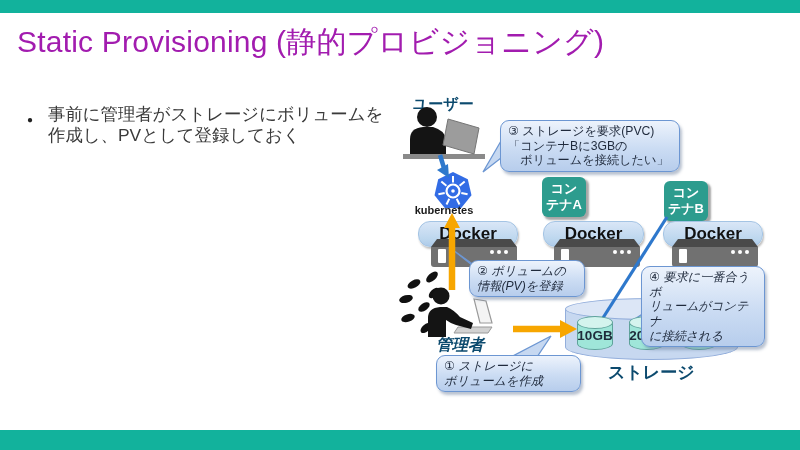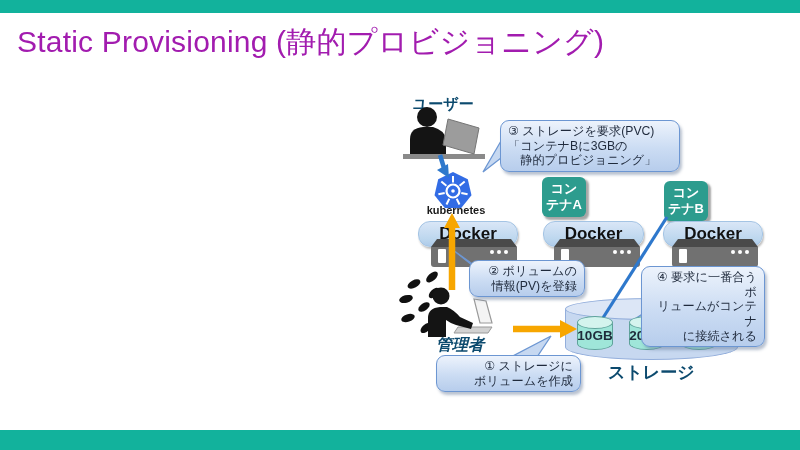--- a/index.html
+++ b/index.html
@@ -39,21 +39,21 @@
   .bullets li::before{
     content:"●";position:absolute;left:1px;top:5px;font-size:10px;color:#222;
   }
   .bullets li span{display:inline-block;max-width:336px;}
   
   .abs{position:absolute;}
   .lbl{font-weight:bold;color:#0c4a6e;}
   .user-label{left:413px;top:95px;font-size:15px;}
   .admin-label{left:436px;top:335px;font-size:16px;font-style:italic;}
   .storage-label{left:608px;top:361px;font-size:17px;}
-  .k8s-label{left:423px;top:204px;width:66px;text-align:center;font-size:11px;font-weight:bold;color:#1a1a1a;}
+  .k8s-label{left:411px;top:204px;width:66px;text-align:center;font-size:11px;font-weight:bold;color:#1a1a1a;}
   
   .docker-bar{
     position:absolute;top:221px;height:26px;border:1px solid #A4C4E4;border-radius:12px;
     background:linear-gradient(180deg,#D9E6F7 0%,var(--docker_bar) 70%,#AECBE9 100%);
     box-shadow:1px 2px 2px rgba(0,0,0,.25);
     display:flex;align-items:center;justify-content:center;
     font-size:17px;font-weight:bold;color:#111;
   }
   .docker-1{left:418px;width:100px;}
   .docker-2{left:543px;width:101px;}
@@ -96,21 +96,21 @@
   .vol-label{position:absolute;left:0;right:0;top:12px;text-align:center;font-size:13.5px;font-weight:600;color:#1E2B3A;}
   
   .callout{
     position:absolute;z-index:10;
     background:linear-gradient(180deg,#EDF3FC 0%,#CBDCF3 55%,#B7CDEC 100%);
     border:1.6px solid var(--callout_border);border-radius:9px;
     box-shadow:2px 3px 3px rgba(100,120,150,.45);
     color:#1F2A3C;font-size:12.2px;line-height:1.2;font-weight:500;
     padding:3px 7px;white-space:pre-line;
   }
-  .callout.center{text-align:right;}
+  .callout.center{text-align:left;font-style:italic;}
   .callout-3{left:500px;top:120px;width:180px;}
   .callout-2{left:469px;top:260px;width:116px;}
   .callout-4{left:641px;top:266px;width:124px;}
   .callout-1{left:436px;top:355px;width:145px;}
   
   .overlay{position:absolute;left:0;top:0;z-index:5;pointer-events:none;}
   .icon-svg{position:absolute;}
   .user-icon{left:403px;top:106px;}
   .k8s-icon{left:433px;top:170px;}
   .admin-icon{left:420px;top:287px;}
@@ -122,20 +122,21 @@
 </style>
 </head>
 <body>
 
 <div class="bar bar-top"></div>
 <div class="bar bar-bottom"></div>
 
 <h1 class="slide-title">Static Provisioning (静的プロビジョニング)</h1>
 
 <ul class="bullets">
+  <li><span>事前に管理者がストレージにボリュームを作成し、PVとして登録しておく</span></li>
 </ul>
 
 <div class="abs lbl user-label">ユーザー</div>
 
 <svg class="icon-svg user-icon" width="84" height="54" viewBox="0 0 84 54">
   <rect x="0" y="48" width="82" height="5" fill="#8A8A8A"></rect>
   <circle cx="24" cy="11" r="10" fill="#141414"></circle>
   <path d="M7 48 L7 33 Q7 22 20 21 L30 21 Q41 24 43 33 L43 48 Z" fill="#141414"></path>
   <polygon points="45,13 76,22 71,48 40,39" fill="#9C9C9C" stroke="#757575" stroke-width="1"></polygon>
 </svg>
@@ -258,16 +259,16 @@
 
   <line class="blue-line" x1="667" y1="217" x2="601" y2="321" stroke-width="3.2"></line>
 </svg>
 
 <div class="callout center callout-1">① ストレージに
 ボリュームを作成</div>
 <div class="callout center callout-2">② ボリュームの
 情報(PV)を登録</div>
 <div class="callout callout-3">③ ストレージを要求(PVC)
 「コンテナBに3GBの
-　静的プロビジョニング」</div>
+　ボリュームを接続したい」</div>
 <div class="callout center callout-4">④ 要求に一番合うボ
 リュームがコンテナ
 に接続される</div>
 
 </body></html>

